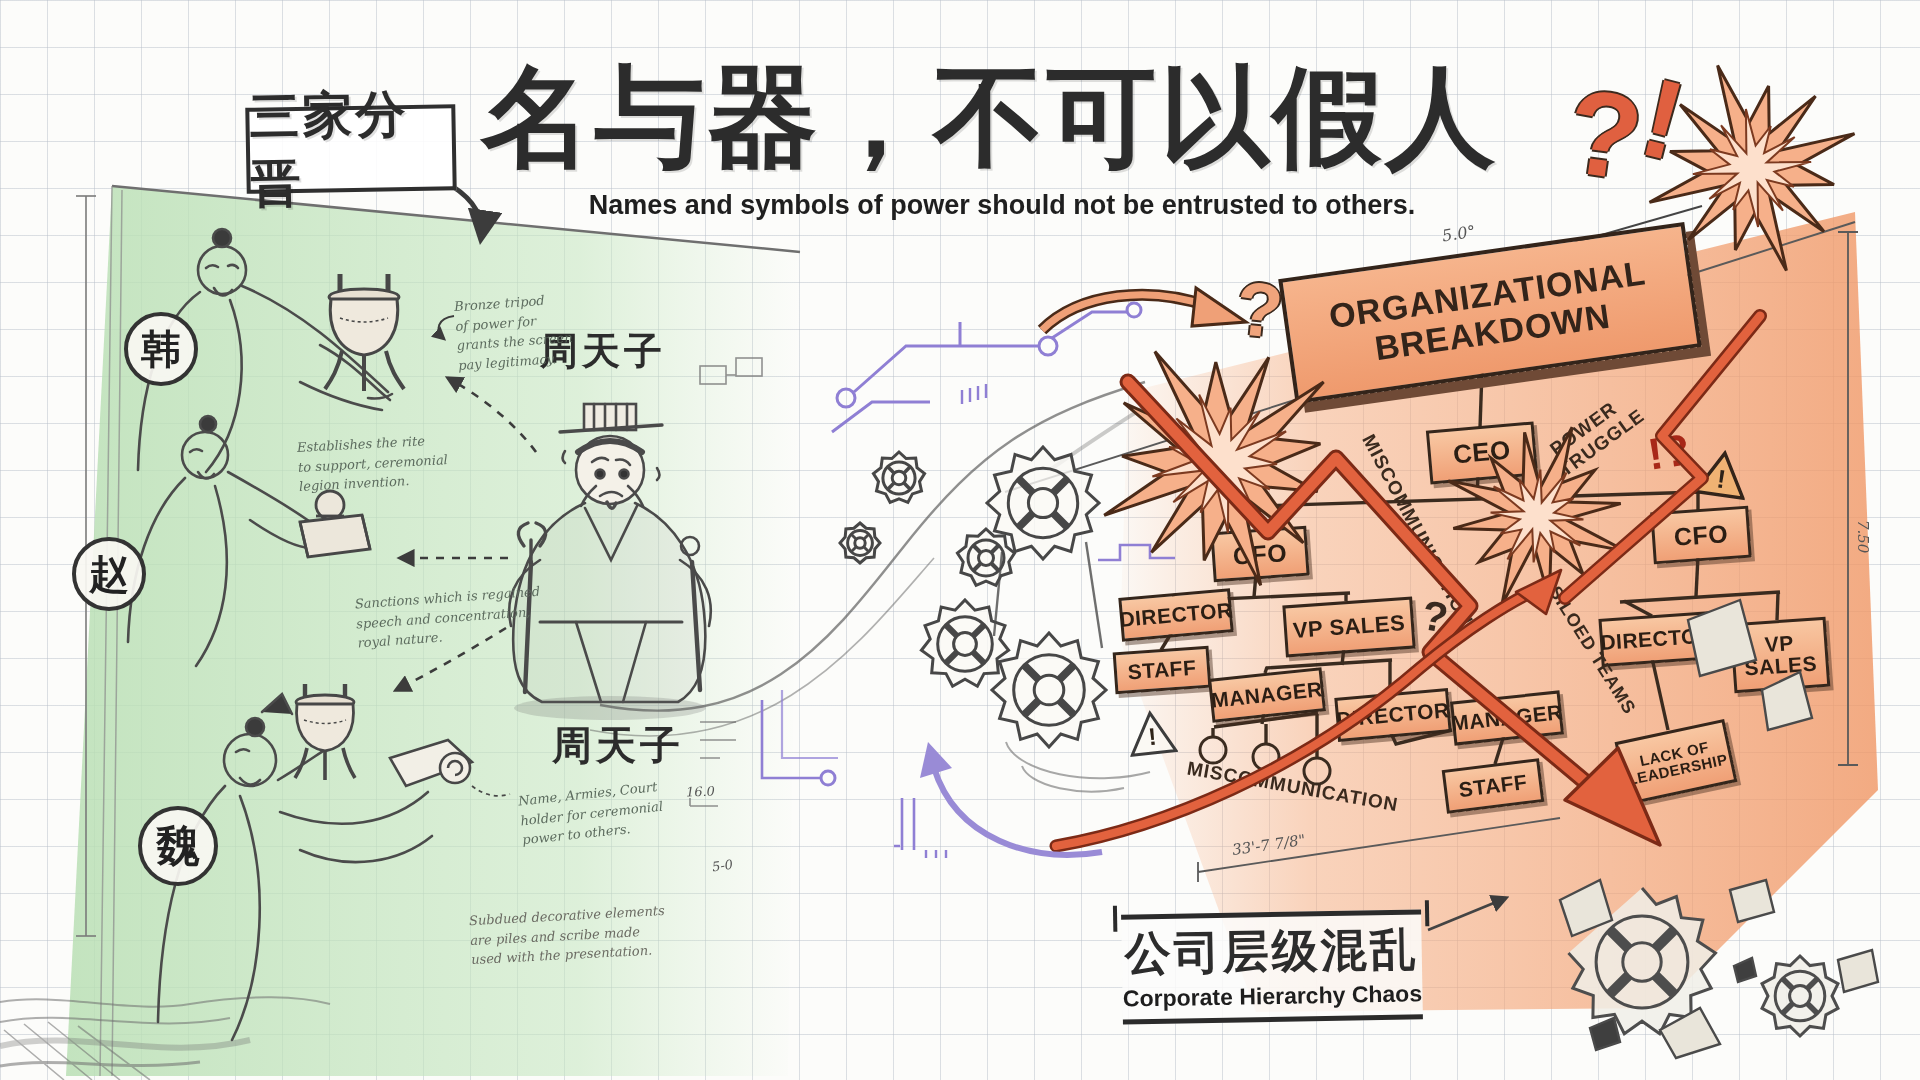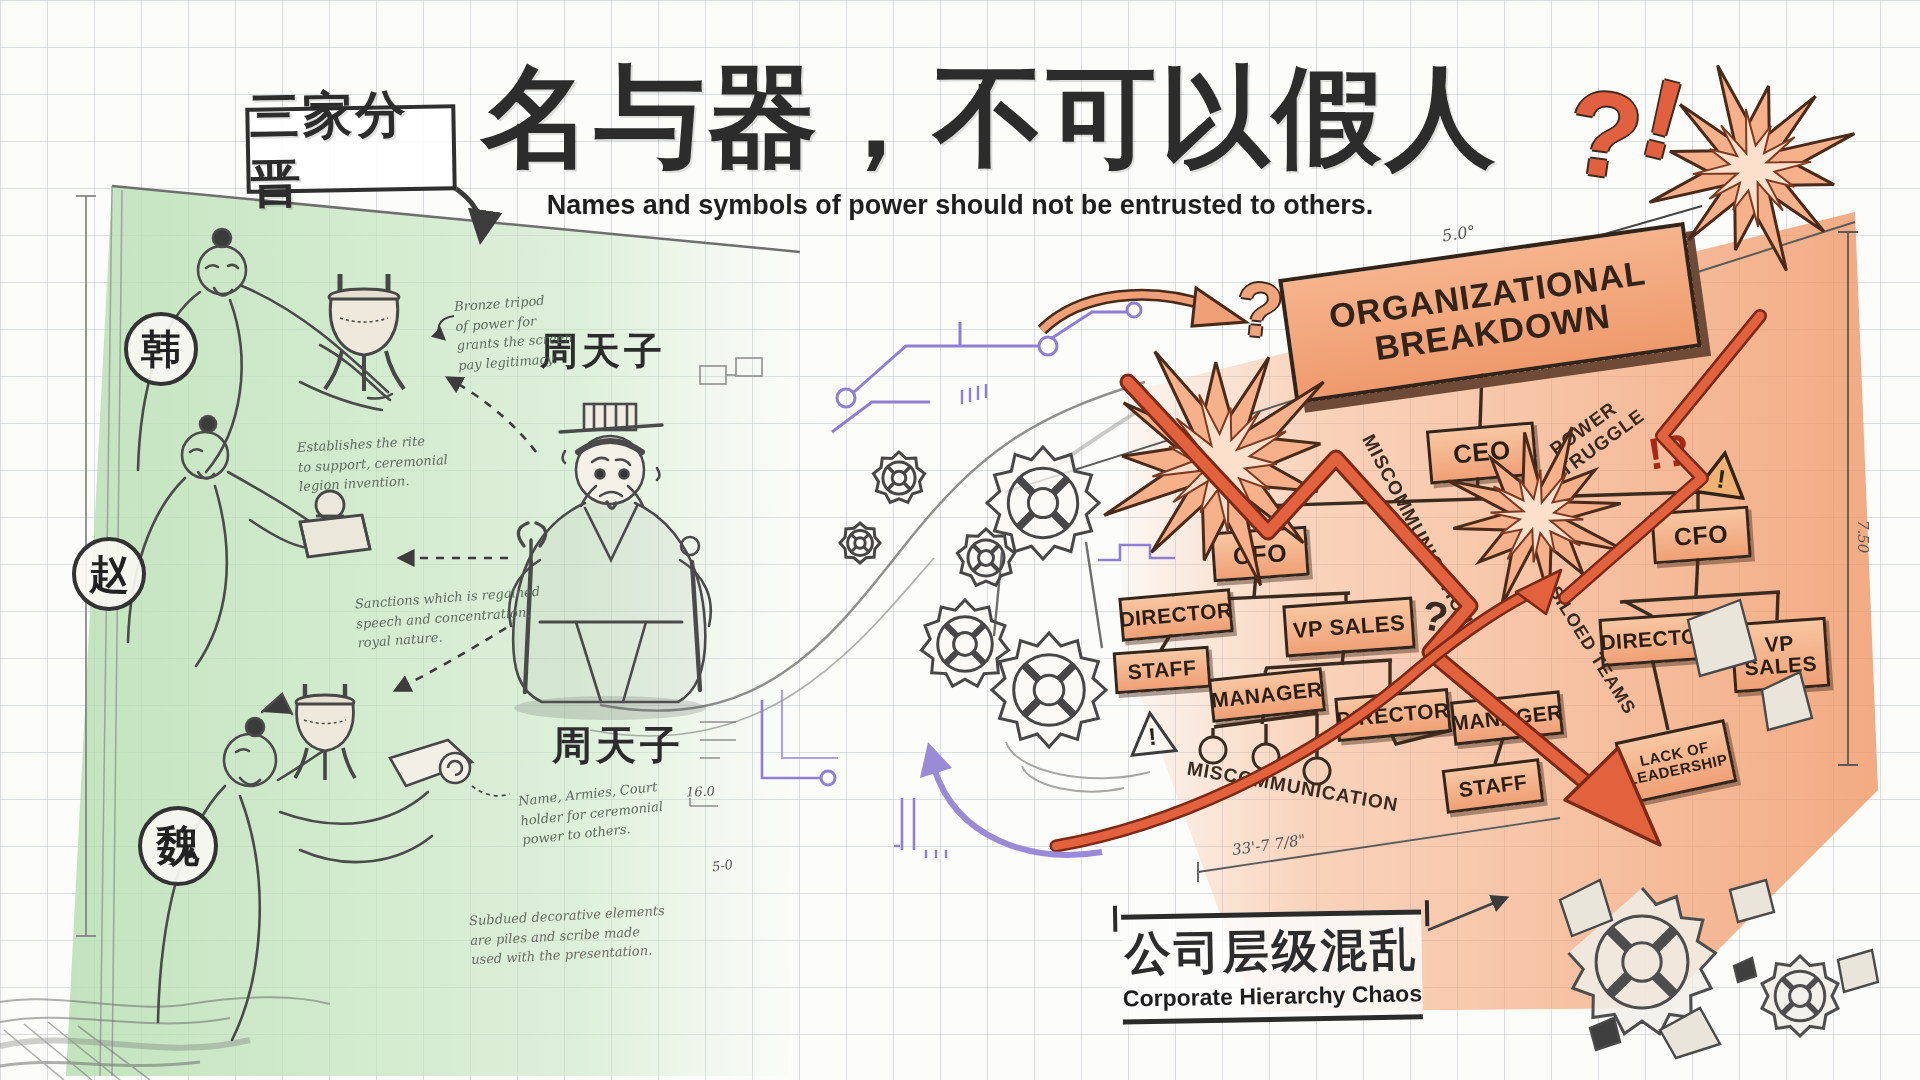--- a/index.html
+++ b/index.html
@@ -319,21 +319,21 @@
     <path d="M1086,542 L1102,648"></path>
         <path d="M1002,552 L994,636"></path>
   </g>
 </svg>
 
 <div class="abs" id="tagbox" style="left:246px;top:106px;width:202px;height:78px;">
   <span class="cn-title" style="font-size:50px;">三家分晋</span>
 </div>
 
 <div class="abs cn-title" style="left:470px;top:44px;width:1020px;text-align:center;font-size:110px;margin-left:10px;">名与器，不可以假人</div>
-<div class="abs" style="left:450px;top:190px;width:1020px;text-align:center;font-size:27px;font-weight:700;color:#1f1f1f;">Names and symbols of power should not be entrusted to others.</div>
+<div class="abs" style="left:492px;top:190px;width:1020px;text-align:center;font-size:27px;font-weight:700;color:#1f1f1f;">Names and symbols of power should not be entrusted to others.</div>
 
 <div class="abs badge" style="left:124px;top:312px;width:66px;height:66px;font-size:40px;">韩</div>
 <div class="abs badge" style="left:72px;top:537px;width:66px;height:66px;font-size:40px;">赵</div>
 <div class="abs badge" style="left:138px;top:806px;width:72px;height:72px;font-size:44px;">魏</div>
 
 <div class="abs cn-title" style="left:540px;top:326px;font-size:38px;letter-spacing:4px;text-shadow:none;">周天子</div>
 <div class="abs cn-title" style="left:552px;top:718px;font-size:40px;letter-spacing:4px;text-shadow:none;">周天子</div>
 
 <div class="abs hw" style="left:456px;top:293px;transform:rotate(-4deg);">
   <span>Bronze tripod</span>

